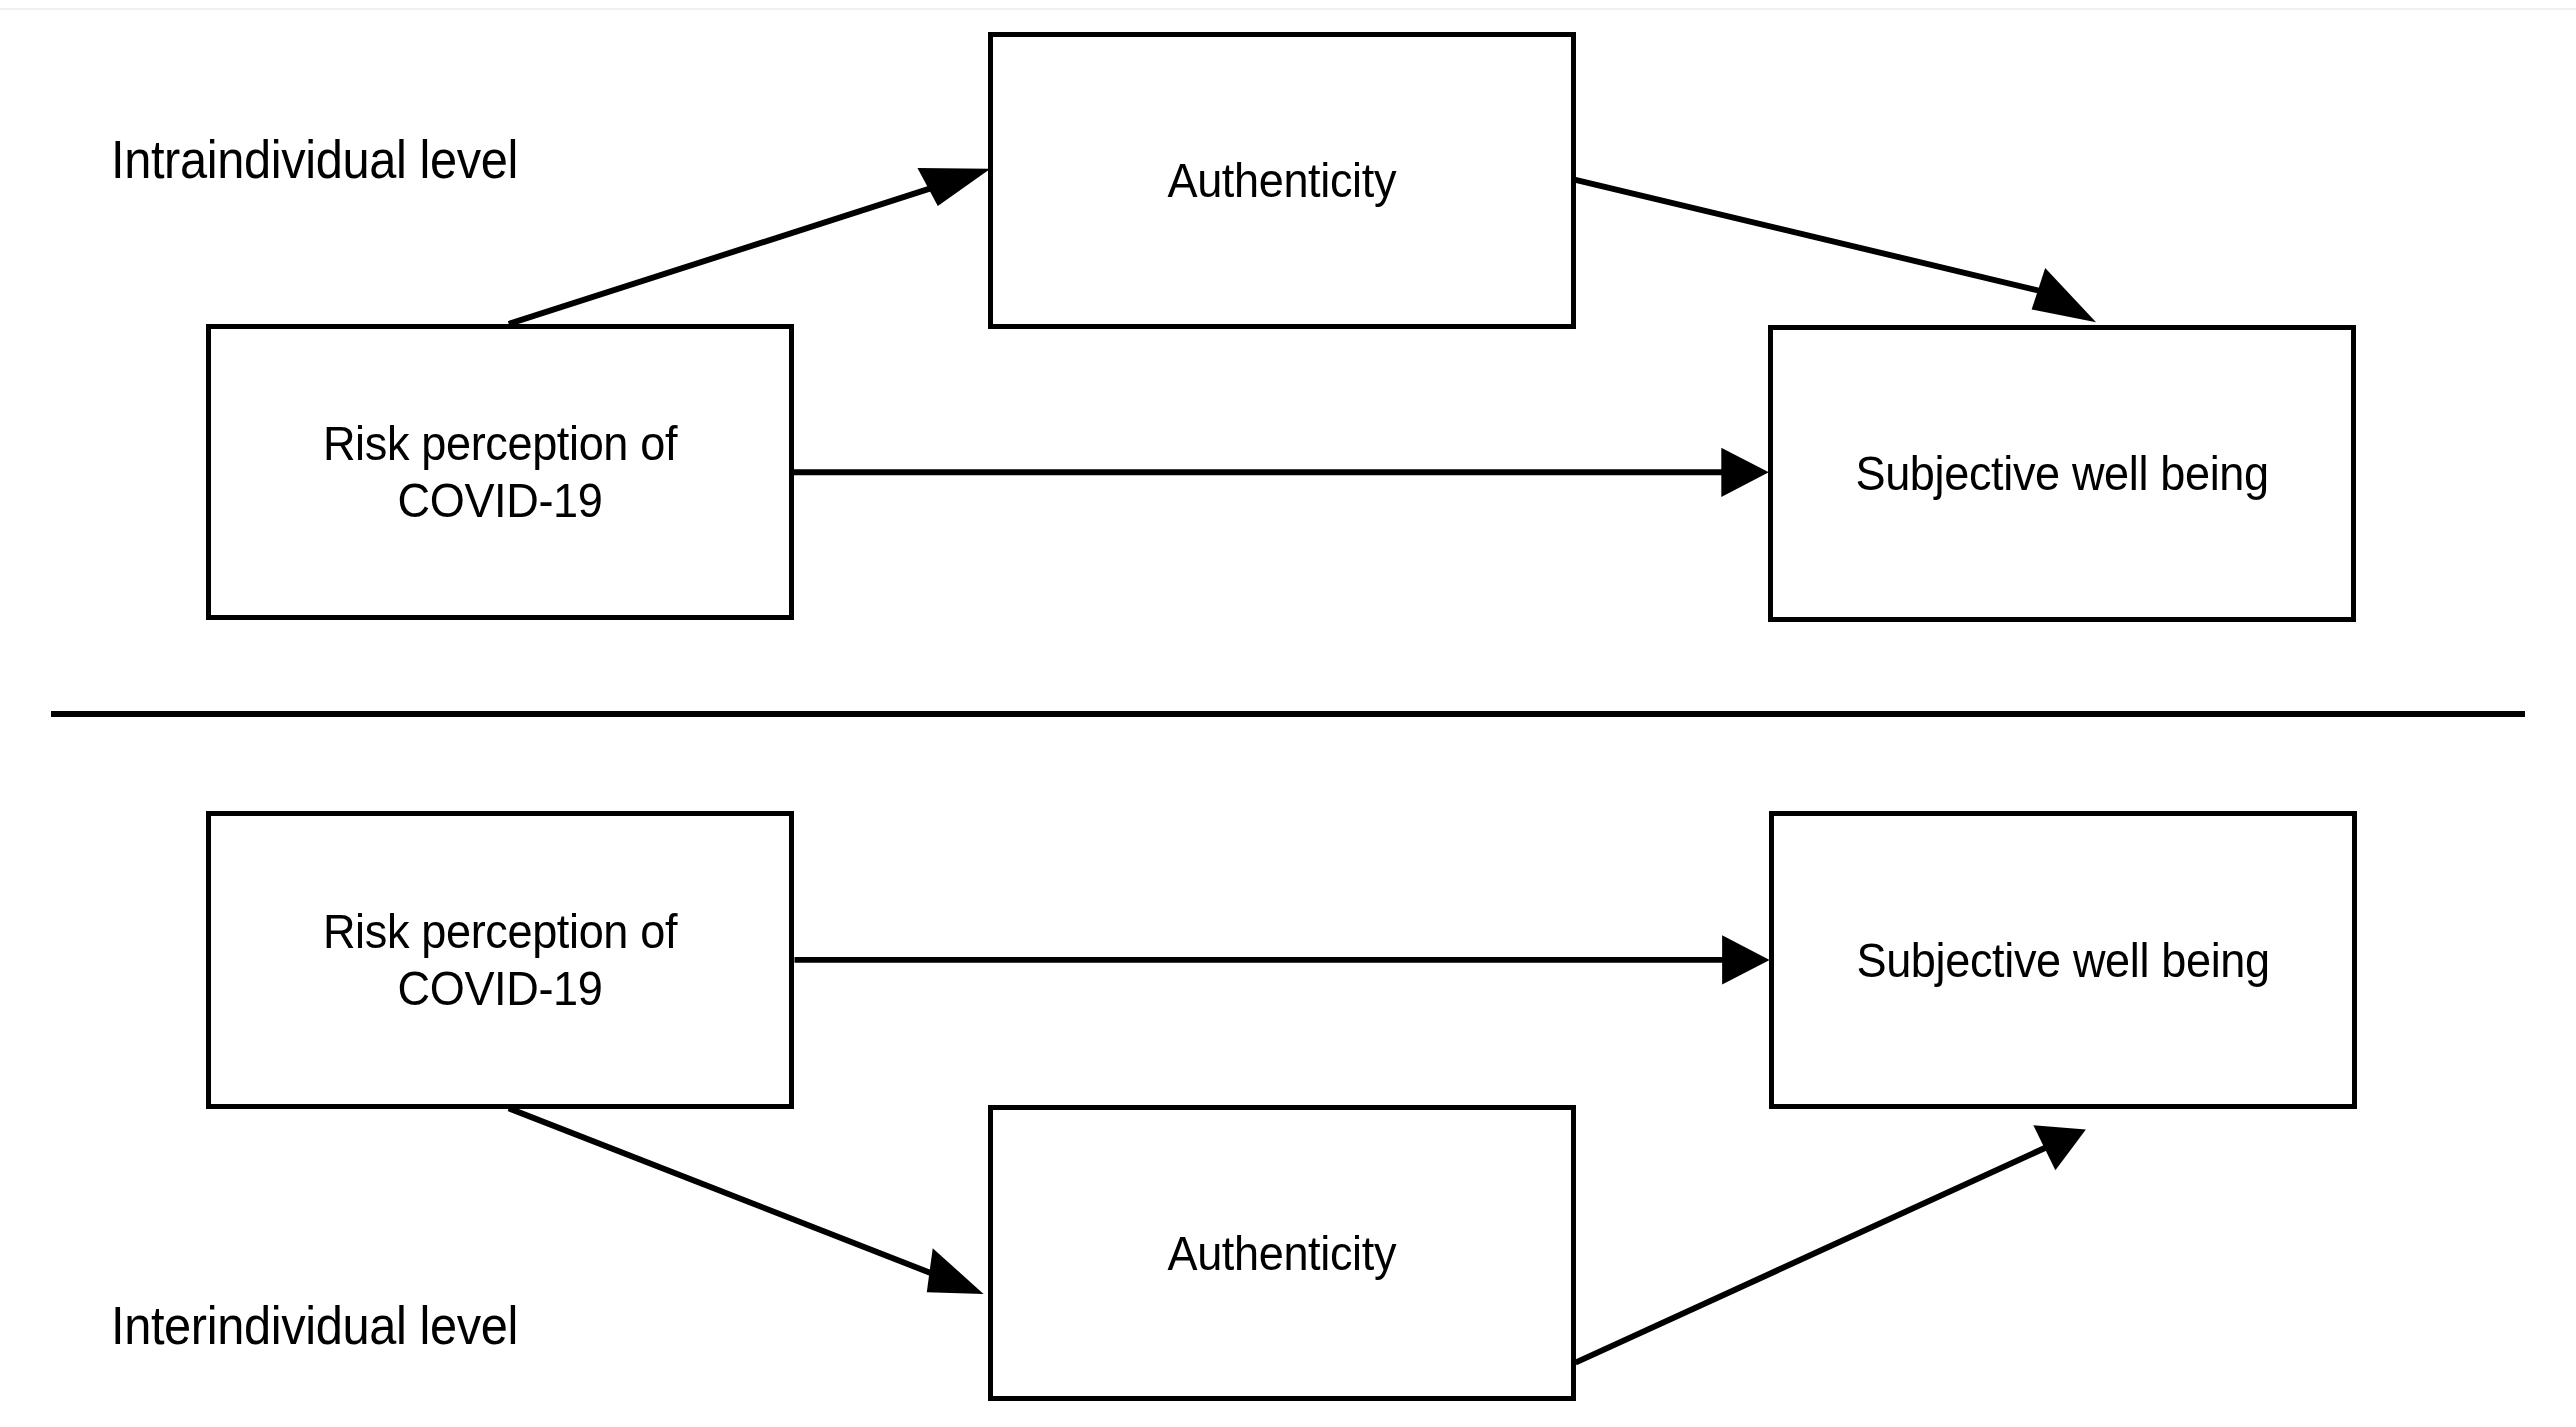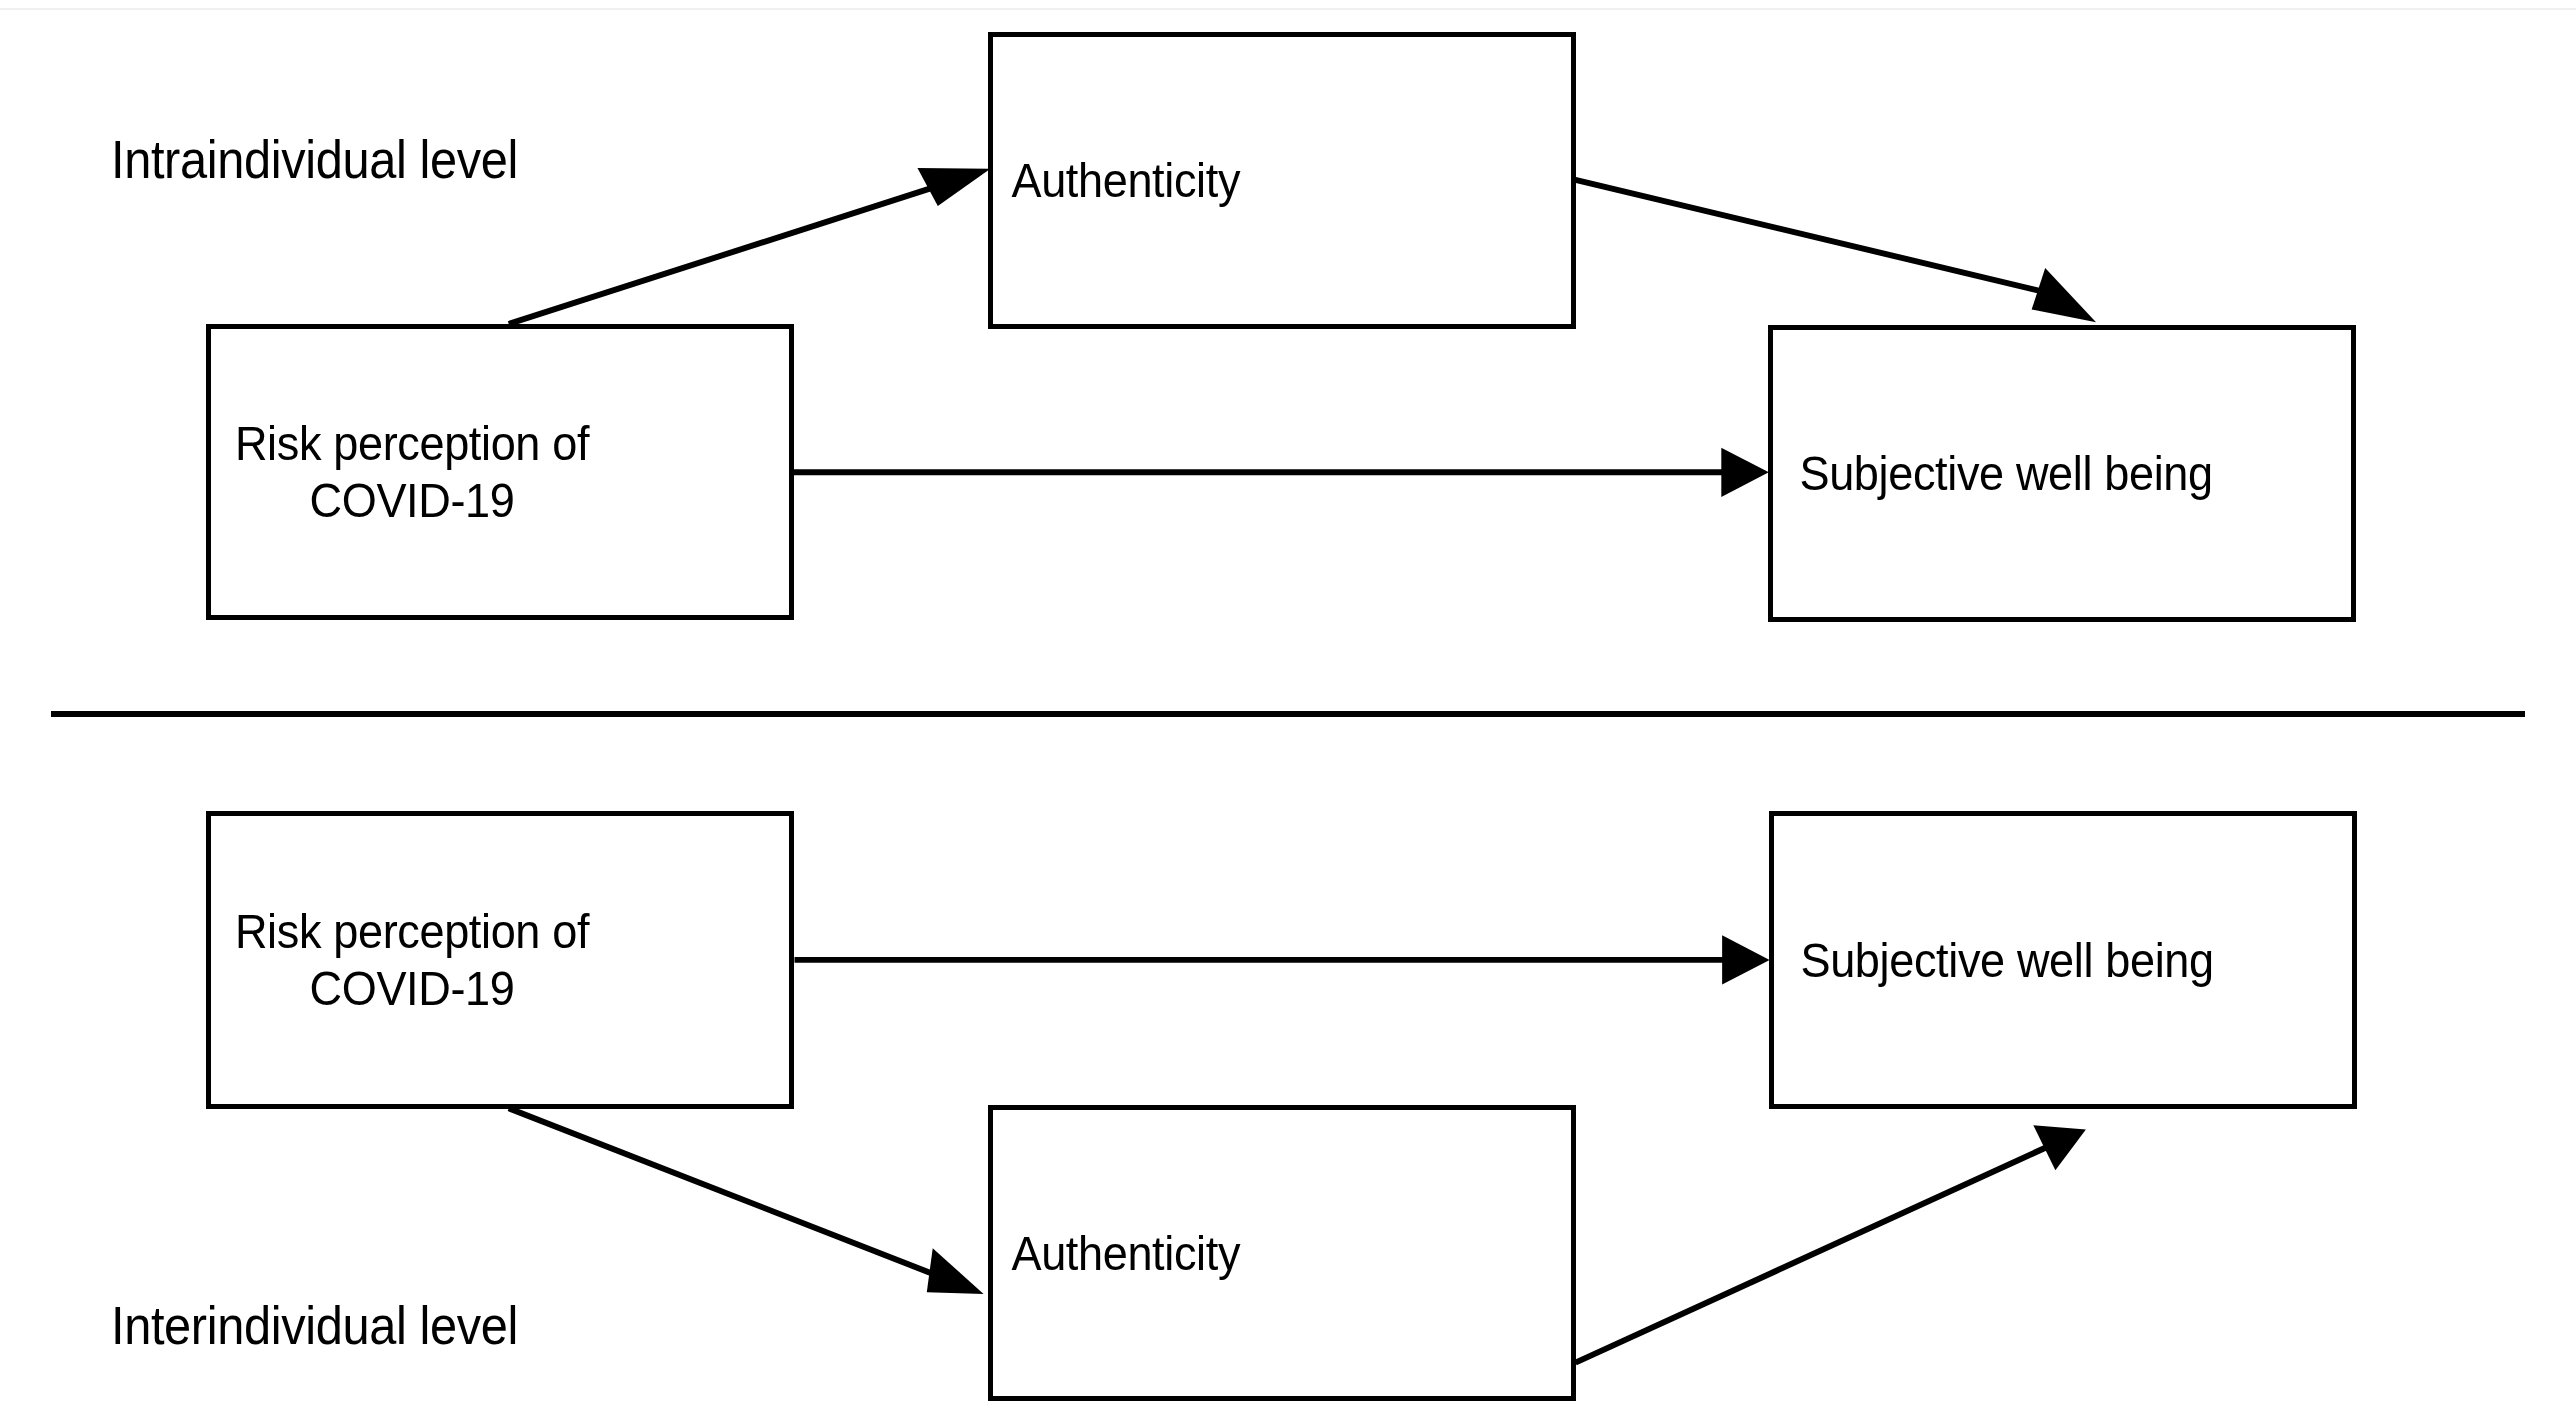--- a/index.html
+++ b/index.html
@@ -50,21 +50,21 @@
   }
 
   
   .node {
     position: absolute;
     box-sizing: border-box;
     border: 5.1px solid #000000;
     background: #ffffff;
     display: flex;
     align-items: center;
-    justify-content: flex-start;
+    justify-content: center;
     text-align: center;
     z-index: 3;
   }
   .node .node-label {
     font-size: 49px;
     line-height: 1.16;
     color: #000000;
     letter-spacing: -0.4px;
     white-space: pre-line;
     padding: 0 8.5px;

